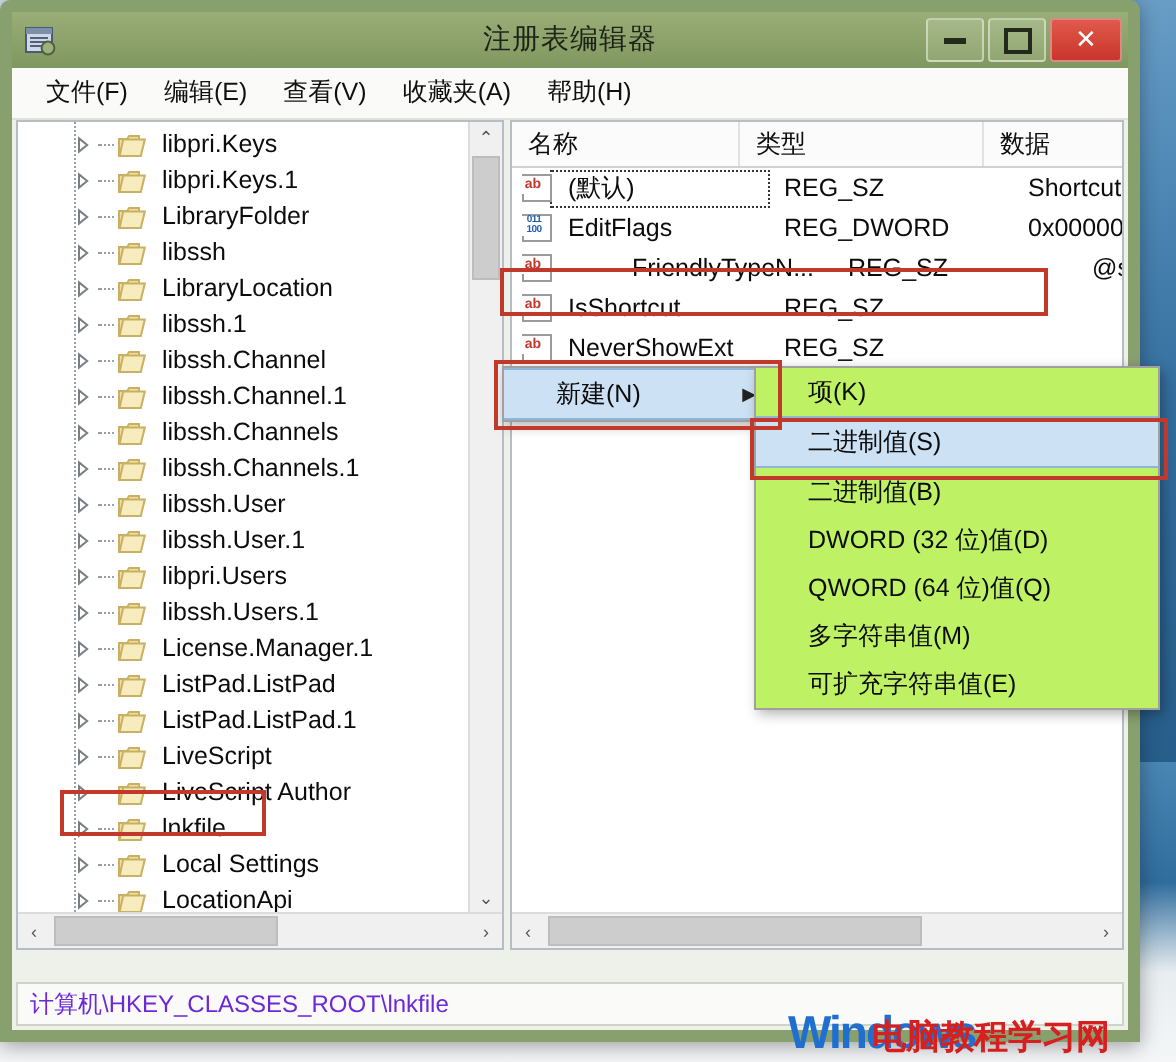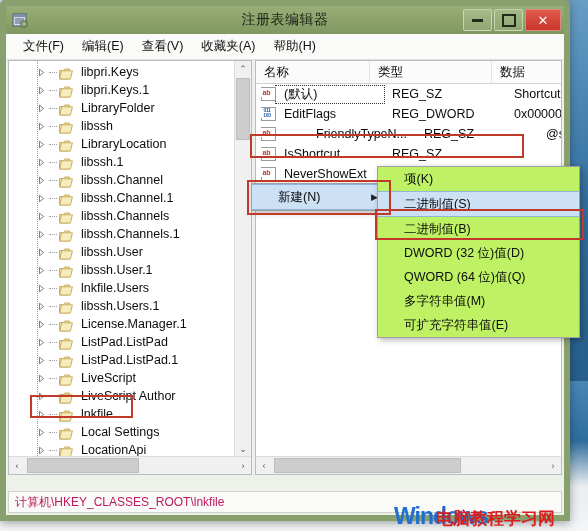--- a/index.html
+++ b/index.html
@@ -87,21 +87,21 @@
   .vicon .tag{position:absolute;left:0;top:1px;width:11px;height:9px;background:#fff;
     font-size:7px;line-height:9px;color:#c0392b;font-weight:bold;text-align:center;font-family:"Liberation Sans",sans-serif;}
   .vicon .bits{position:absolute;left:0;top:1px;width:12px;height:10px;background:#fff;
     font-size:5px;line-height:5px;color:#1f5fa8;font-weight:bold;text-align:center;letter-spacing:-.3px;}
   .dotted-sel{outline:1px dotted #333;outline-offset:0;}
 
   
   .statusbar{position:absolute;left:2px;right:2px;bottom:2px;height:22px;
     background:#fafbf8;border:1px solid #cfd4c8;box-sizing:border-box;
     display:flex;align-items:center;padding-left:6px;}
-  .statusbar span{font-size:12px;color:#be185d;}
+  .statusbar span{font-size:12px;color:#6d28d9;}
 
   
   .ctx{position:absolute;background:#bef264;border:1px solid #a0a0a0;
     box-shadow:2px 2px 6px rgba(0,0,0,.3);}
   .ctx-item{height:24px;display:flex;align-items:center;font-size:12.5px;color:#0c0c0c;
     padding-left:26px;padding-right:18px;white-space:nowrap;position:relative;}
   .ctx-item.sel{background:#cde1f5;border-top:1px solid #8fb6d9;border-bottom:1px solid #8fb6d9;}
   .ctx-item .arrow{position:absolute;right:7px;font-size:9px;color:#222;}
 
   
@@ -320,21 +320,21 @@
                   <span class="chev">
                     <svg width="9" height="9" viewBox="0 0 9 9">
                       <path d="M2.5 1.2 L6.6 4.5 L2.5 7.8 Z" fill="none" stroke="#7a7f86" stroke-width="1"></path>
                     </svg>
                   </span>
                   <span class="dots"></span>
                   <span class="folder"><svg width="14" height="12" viewBox="0 0 14 12">
                       <path d="M0.5 2.5 L4.5 2.5 L5.6 1 L10.5 1 L10.5 11 L0.5 11 Z" fill="#efdf9e" stroke="#c9b062"></path>
                       <path d="M2.6 2.8 L13.4 2.8 L11.4 11 L0.8 11 Z" fill="#f7ecbe" stroke="#c9b062"></path>
                     </svg></span>
-                  <span class="tlabel">lnkfile.Users</span>
+                  <span class="tlabel">libpri.Users</span>
                 </div>
                 <div class="trow">
                   <span class="chev">
                     <svg width="9" height="9" viewBox="0 0 9 9">
                       <path d="M2.5 1.2 L6.6 4.5 L2.5 7.8 Z" fill="none" stroke="#7a7f86" stroke-width="1"></path>
                     </svg>
                   </span>
                   <span class="dots"></span>
                   <span class="folder"><svg width="14" height="12" viewBox="0 0 14 12">
                       <path d="M0.5 2.5 L4.5 2.5 L5.6 1 L10.5 1 L10.5 11 L0.5 11 Z" fill="#efdf9e" stroke="#c9b062"></path>
@@ -532,21 +532,21 @@
     </div>
   </div>
 
   <div class="ctx" style="left:251px;top:183px;width:133px;">
     <div class="ctx-item sel">
       <span>新建(N)</span>
       <span class="arrow">▶</span>
     </div>
   </div>
 
-  <div class="ctx" style="left:377px;top:166px;width:201px;">
+  <div class="ctx" style="left:377px;top:183px;width:201px;">
     <div class="ctx-item">项(K)</div>
     <div class="ctx-item sel">二进制值(S)</div>
     <div class="ctx-item">二进制值(B)</div>
     <div class="ctx-item">DWORD (32 位)值(D)</div>
     <div class="ctx-item">QWORD (64 位)值(Q)</div>
     <div class="ctx-item">多字符串值(M)</div>
     <div class="ctx-item">可扩充字符串值(E)</div>
   </div>
 
   <div class="redbox" style="left:250px;top:134px;width:270px;height:20px;"></div>

